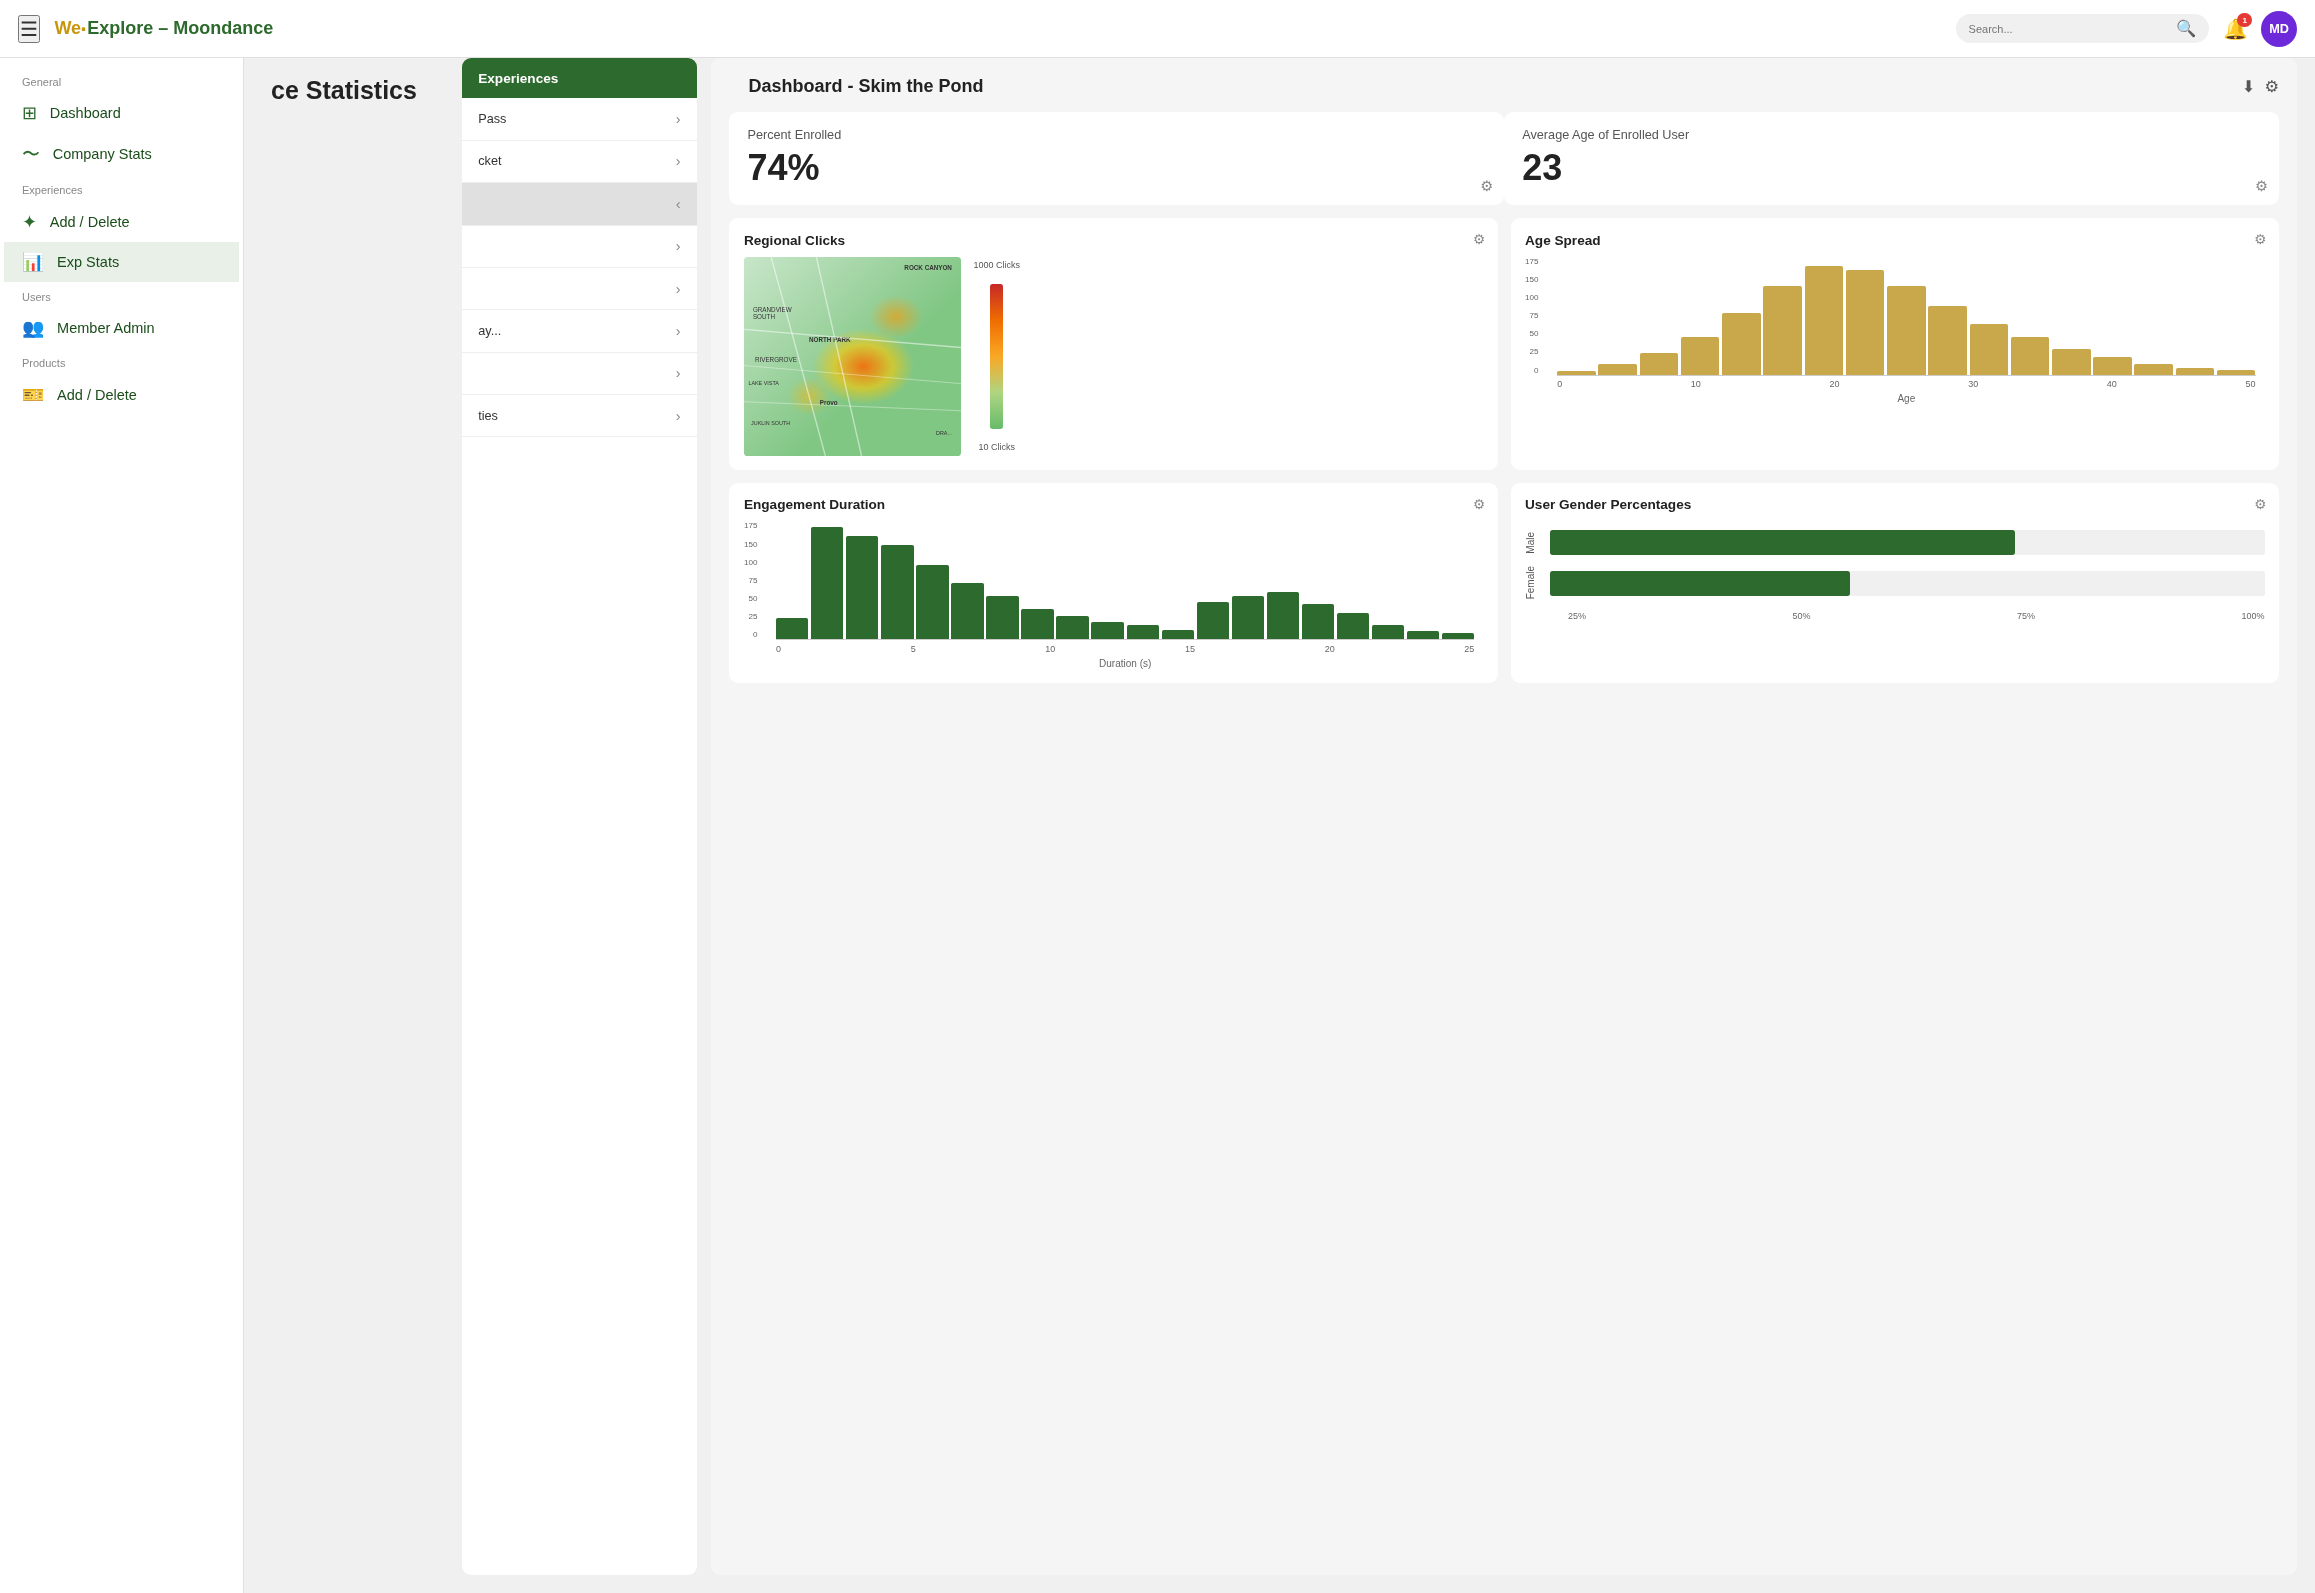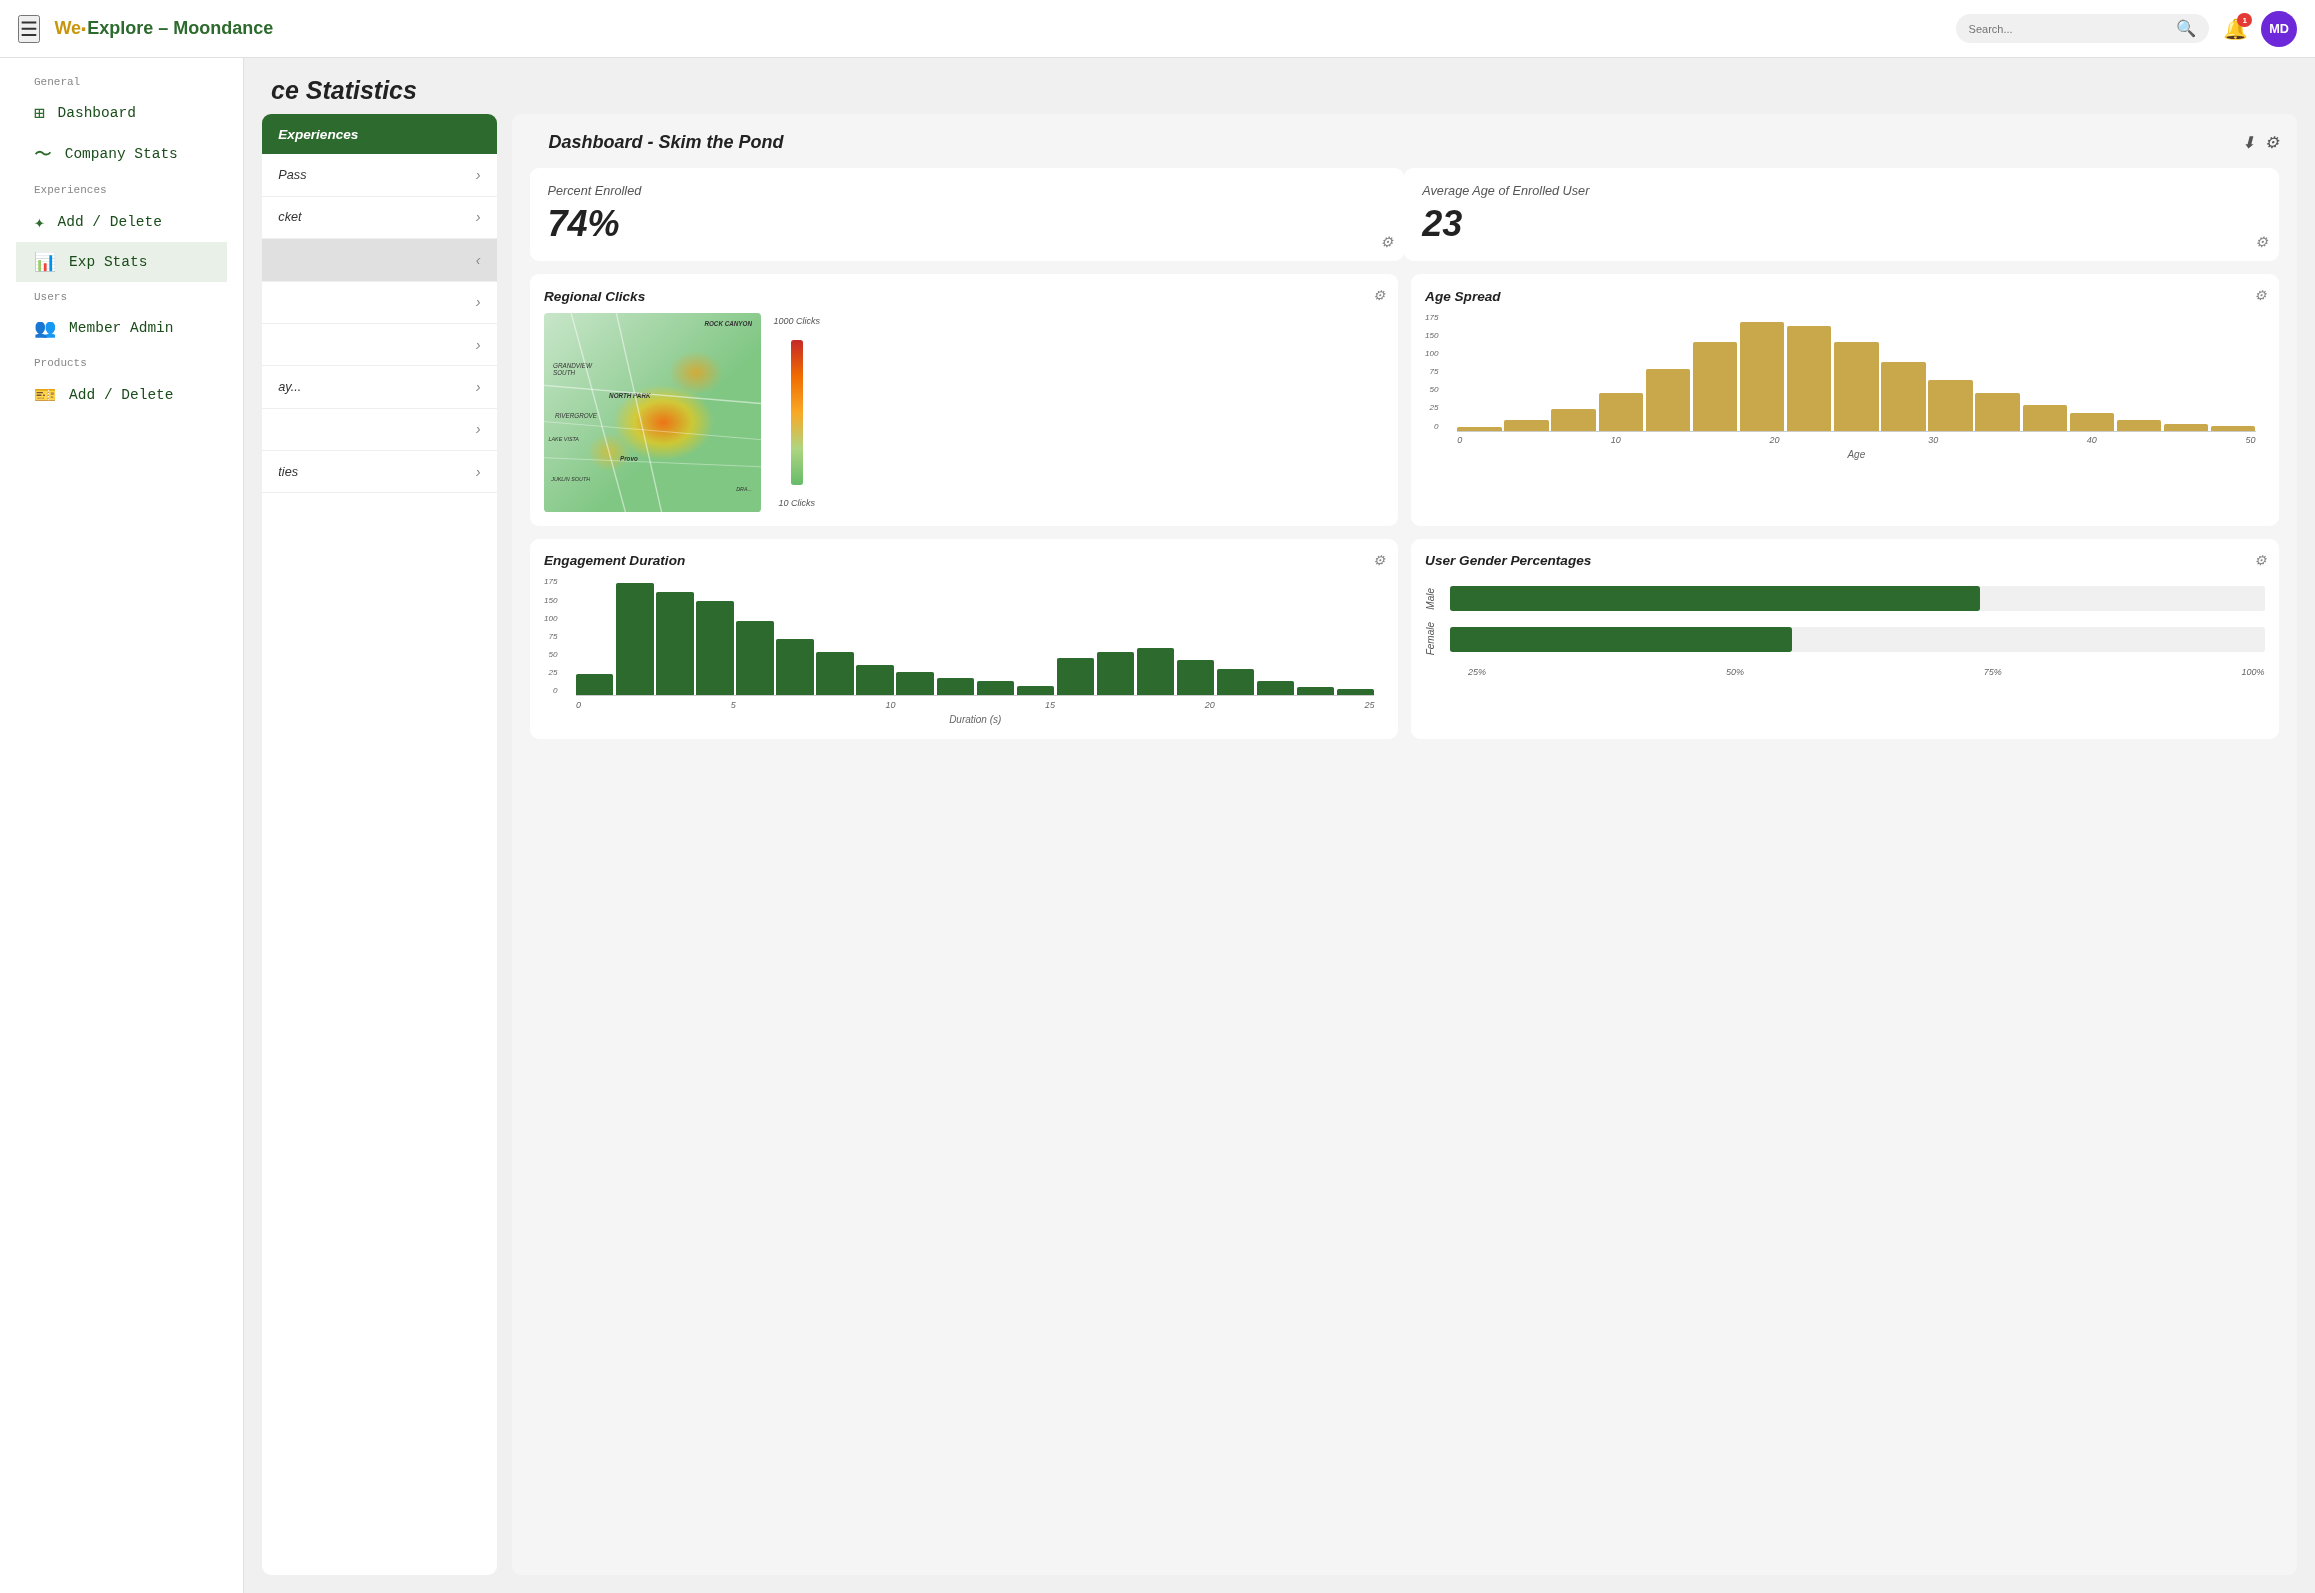--- a/index.html
+++ b/index.html
@@ -29,36 +29,36 @@
       width: 36px; height: 36px; border-radius: 50%; background: #6d28d9; color: #fff;
       display: flex; align-items: center; justify-content: center; font-weight: bold; font-size: 12.7px; cursor: pointer;
     }
 
     
     .layout { display: flex; flex: 1; overflow: hidden; }
 
     
     .sidebar {
       width: 244px; background: #fff; border-right: 0.9px solid #e0e0e0;
-      padding: 18px 16px; flex-shrink: 0; overflow-y: auto; font-family: Liberation Mono, monospace;
+      padding: 18px 4px; flex-shrink: 0; overflow-y: auto;
     }
     .sidebar-section-label {
       font-size: 11px; color: #888; text-transform: none; padding: 0 18px 5.4px; font-weight: 500;
     }
     .sidebar-item {
       display: flex; align-items: center; padding: 9px 18px; cursor: pointer;
       color: #1a4d1a; font-size: 14.5px; font-weight: 500; border-radius: 0;
       transition: background 0.15s;
     }
     .sidebar-item.active { background: #e8f0e8; }
     .sidebar-item .s-icon { margin-right: 12.7px; font-size: 18px; color: #2d6a2d; }
     .sidebar-spacer { height: 9px; }
 
     
-    .main-content { flex: 1; display: flex; flex-direction: column; overflow: hidden; font-style: italic; }
+    .main-content { flex: 1; display: flex; flex-direction: row; overflow: hidden; }
 
     
     .page-title-bar {
       padding: 18px 27px 9px; font-size: 25px; font-weight: 600; color: #222;
     }
 
     
     .content-area { display: flex; flex: 1; overflow: hidden; padding: 0 18px 18px; gap: 14.5px; }
 
     

